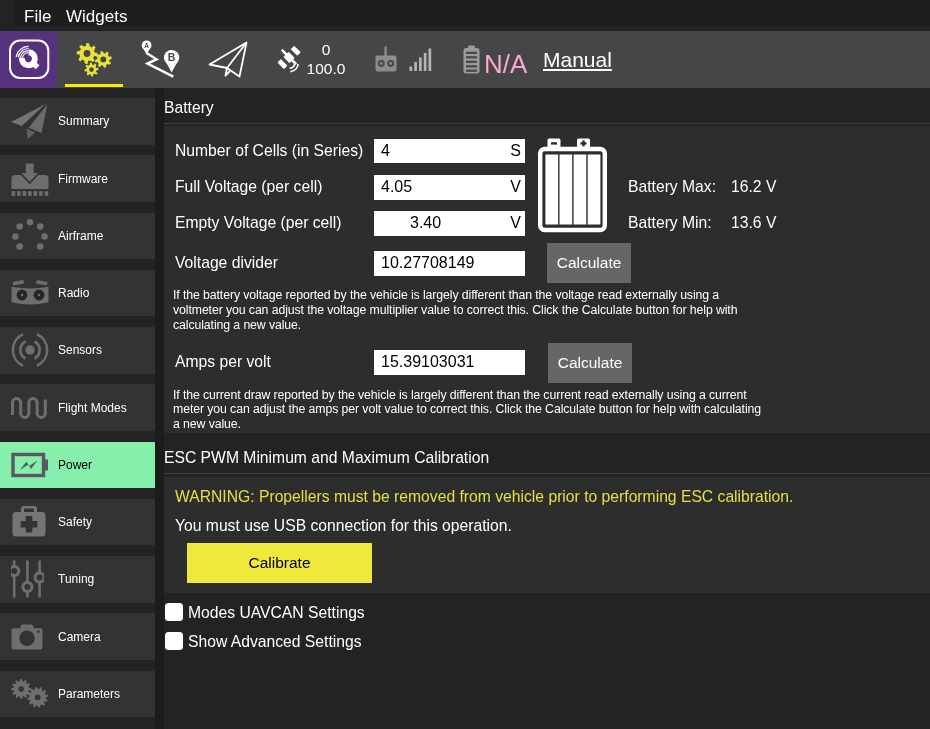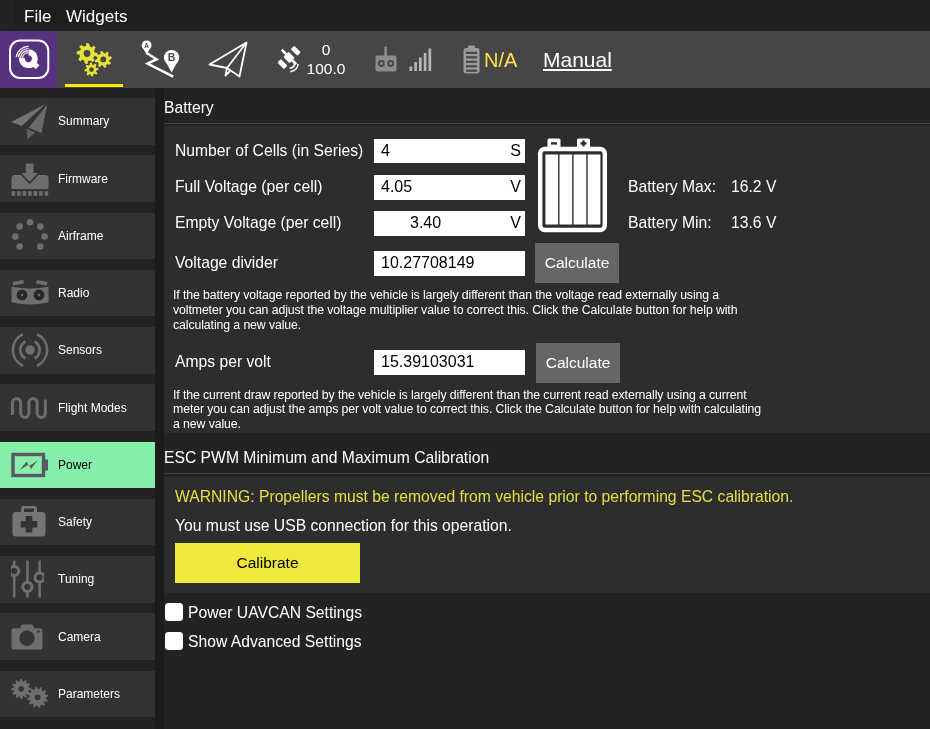--- a/index.html
+++ b/index.html
@@ -9,35 +9,35 @@
   
   #menubar { position:absolute; left:14px; top:0; width:930px; height:26px; background:#1e1e1e;
     color:#fff; font-size:17px; }
   #menubar span { position:absolute; top:7px; }
   
   #toolbar { position:absolute; left:0; top:31px; width:930px; height:57px; background:#464646; }
   #logo { position:absolute; left:0; top:0; width:57px; height:57px; background:#55317e; }
   .underline { position:absolute; left:65px; top:53px; width:58px; height:3px; background:#f8ec00; }
   #manual { position:absolute; left:543px; top:17px; font-size:21px; color:#fff;text-decoration:underline; }
   .satnum { position:absolute; color:#fff; font-size:15.5px; line-height:18.5px; text-align:center; }
-  #na { position:absolute; left:484px; top:18px; font-size:20px; color:#fde047; }
+  #na { position:absolute; left:484px; top:18px; font-size:26px; color:#f9a8d4; }
   
   .sbtn { position:absolute; left:0; width:155px; height:46.5px; background:#333333; color:#fff; }
   .sbtn .lbl { position:absolute; left:58px; top:50%; transform:translateY(-50%); font-size:12px; }
   .sbtn svg { position:absolute; left:11px; top:50%; transform:translateY(-50%); }
   .sbtn.sel { background:#86efac; color:#000; }
   
   .hdrtxt { position:absolute; left:164px; color:#fff; font-size:15.7px; }
   .divider { position:absolute; left:164px; width:766px; height:1px; background:#404040; }
   .panel { position:absolute; left:164px; width:766px; background:#2d2d2d; }
   .flabel { position:absolute; color:#fff; font-size:15.7px; line-height:24px; }
   .finput { position:absolute; left:374px; width:151px; height:24.5px; background:#fff; color:#000; font-size:16px; line-height:24.5px; padding:0 4px 0 7px; }
   .finput .sfx { float:right; }
   .calcbtn { position:absolute; width:84px; height:40px; background:#666666; color:#fff;
-    font-size:15.5px; text-align:center; line-height:40px; }
+    font-size:15.5px; text-align:center; line-height:40px;margin-left:12px; }
   .para { position:absolute; left:173px; width:592px; color:#fff; font-size:12.3px; line-height:14.8px; letter-spacing:-0.1px; }
   .cb { position:absolute; left:165px; width:17.5px; height:17.5px; background:#fff; border-radius:3.5px; }
   .cblbl { position:absolute; left:188px; color:#fff; font-size:15.7px; }
 </style>
 </head>
 <body>
 <div id="menubar">
     <span style="left:10px;">File</span>
     <span style="left:52px;">Widgets</span>
   </div>
@@ -275,16 +275,16 @@
 
   <div class="hdrtxt" style="top:449px;">ESC PWM Minimum and Maximum Calibration</div>
   <div class="divider" style="top:473px;"></div>
   <div class="panel" style="top:477px; height:116px;"></div>
 
   <div class="flabel" style="left:175px; top:485px; color:#e1e144;">WARNING: Propellers must be removed from vehicle prior to performing ESC calibration.</div>
   <div class="flabel" style="left:175px; top:514px;">You must use USB connection for this operation.</div>
   <div class="calcbtn" style="left:175px; top:543px; width:185px; background:#efe93c; color:#000;">Calibrate</div>
 
   <div class="cb" style="top:603px;"></div>
-  <div class="cblbl" style="top:603.5px;">Power UAVCAN Settings</div>
+  <div class="cblbl" style="top:603.5px;">Modes UAVCAN Settings</div>
   <div class="cb" style="top:632px;"></div>
   <div class="cblbl" style="top:632.5px;">Show Advanced Settings</div>
 </div>
 
 </body></html>

